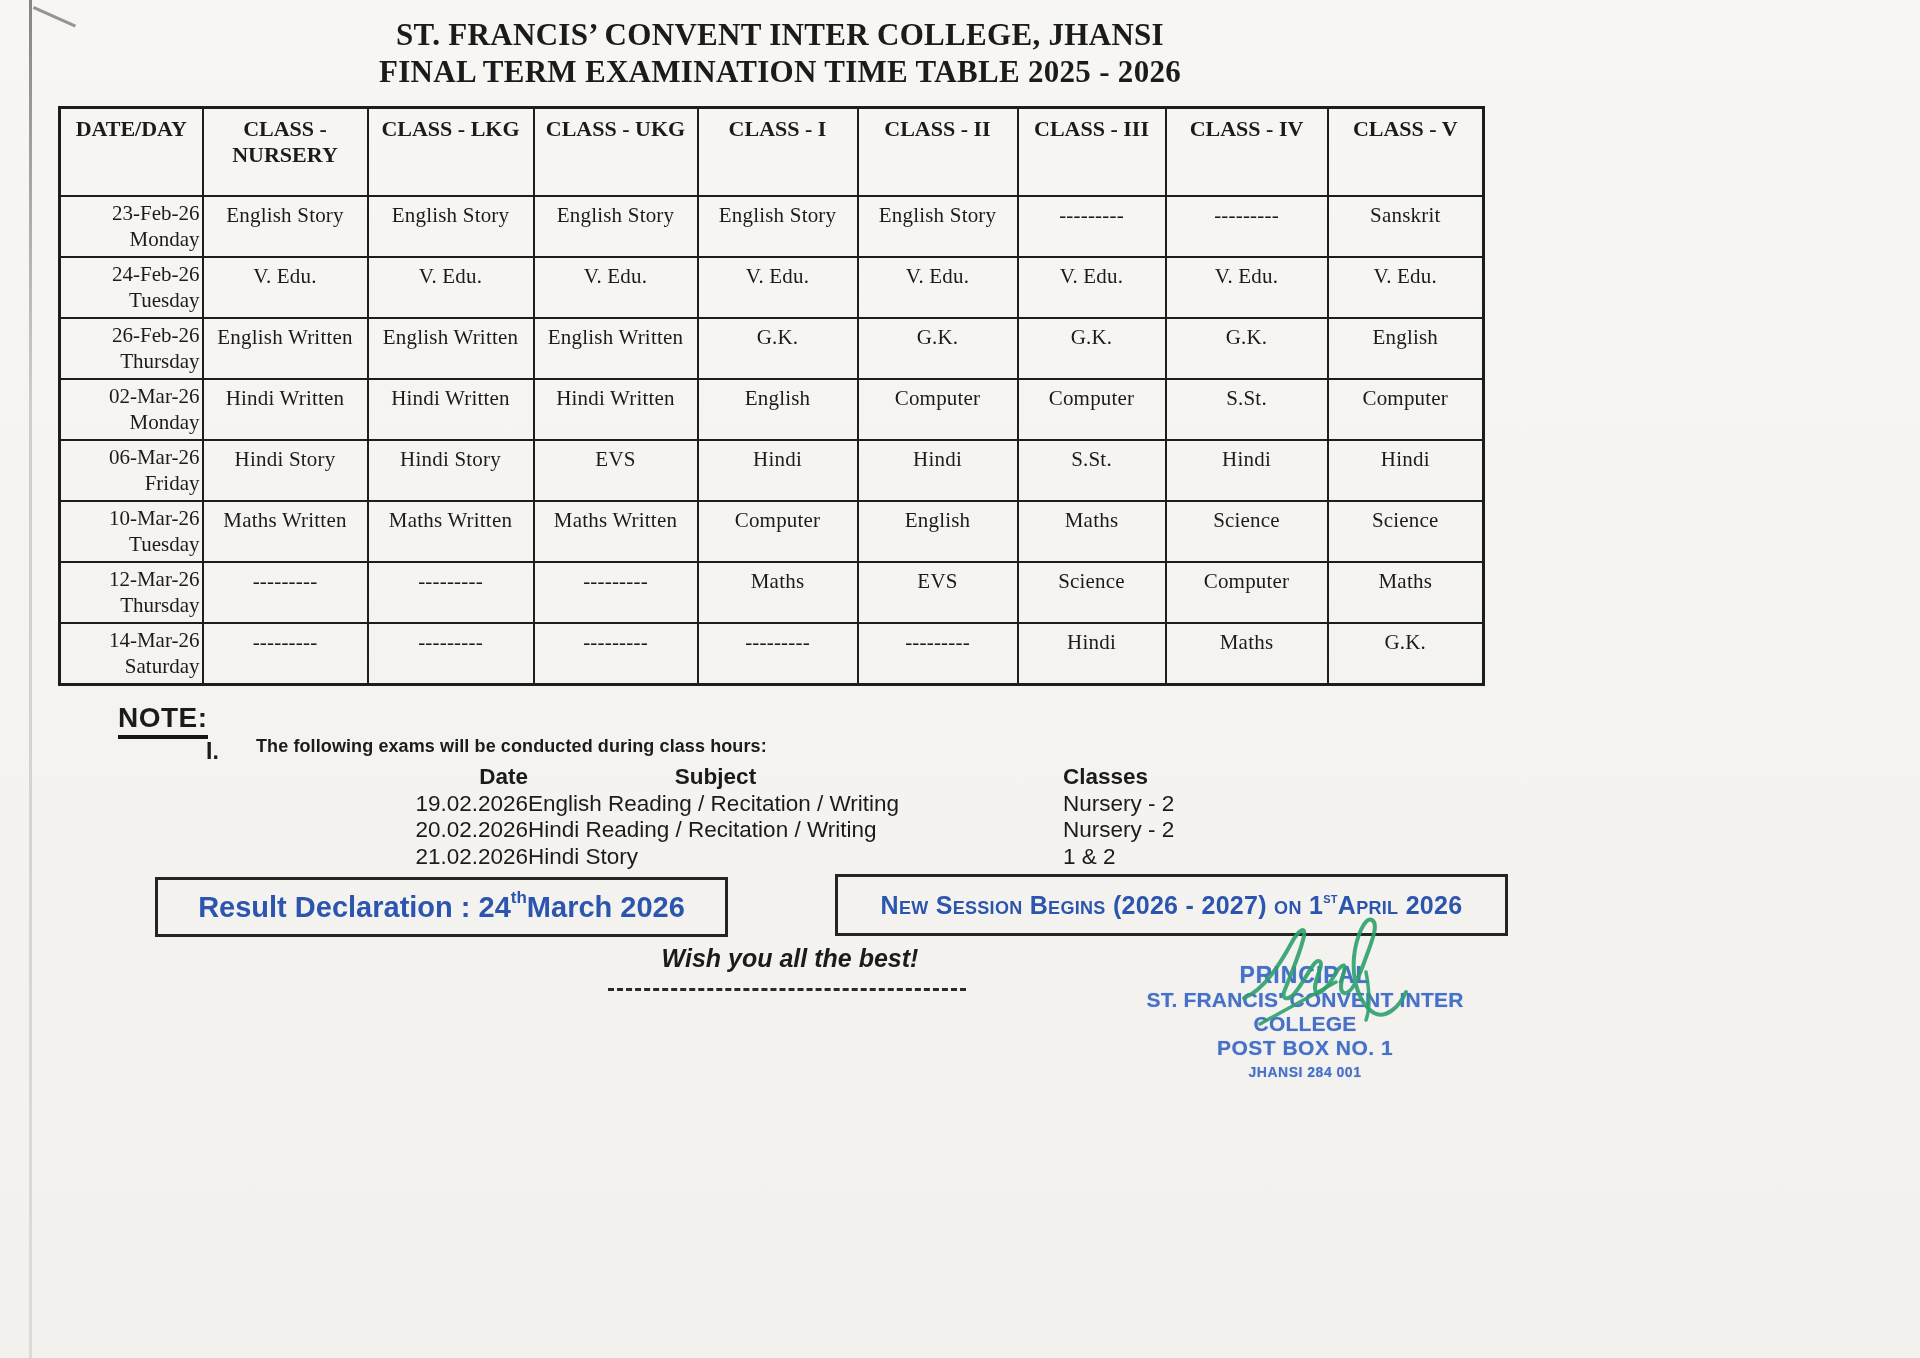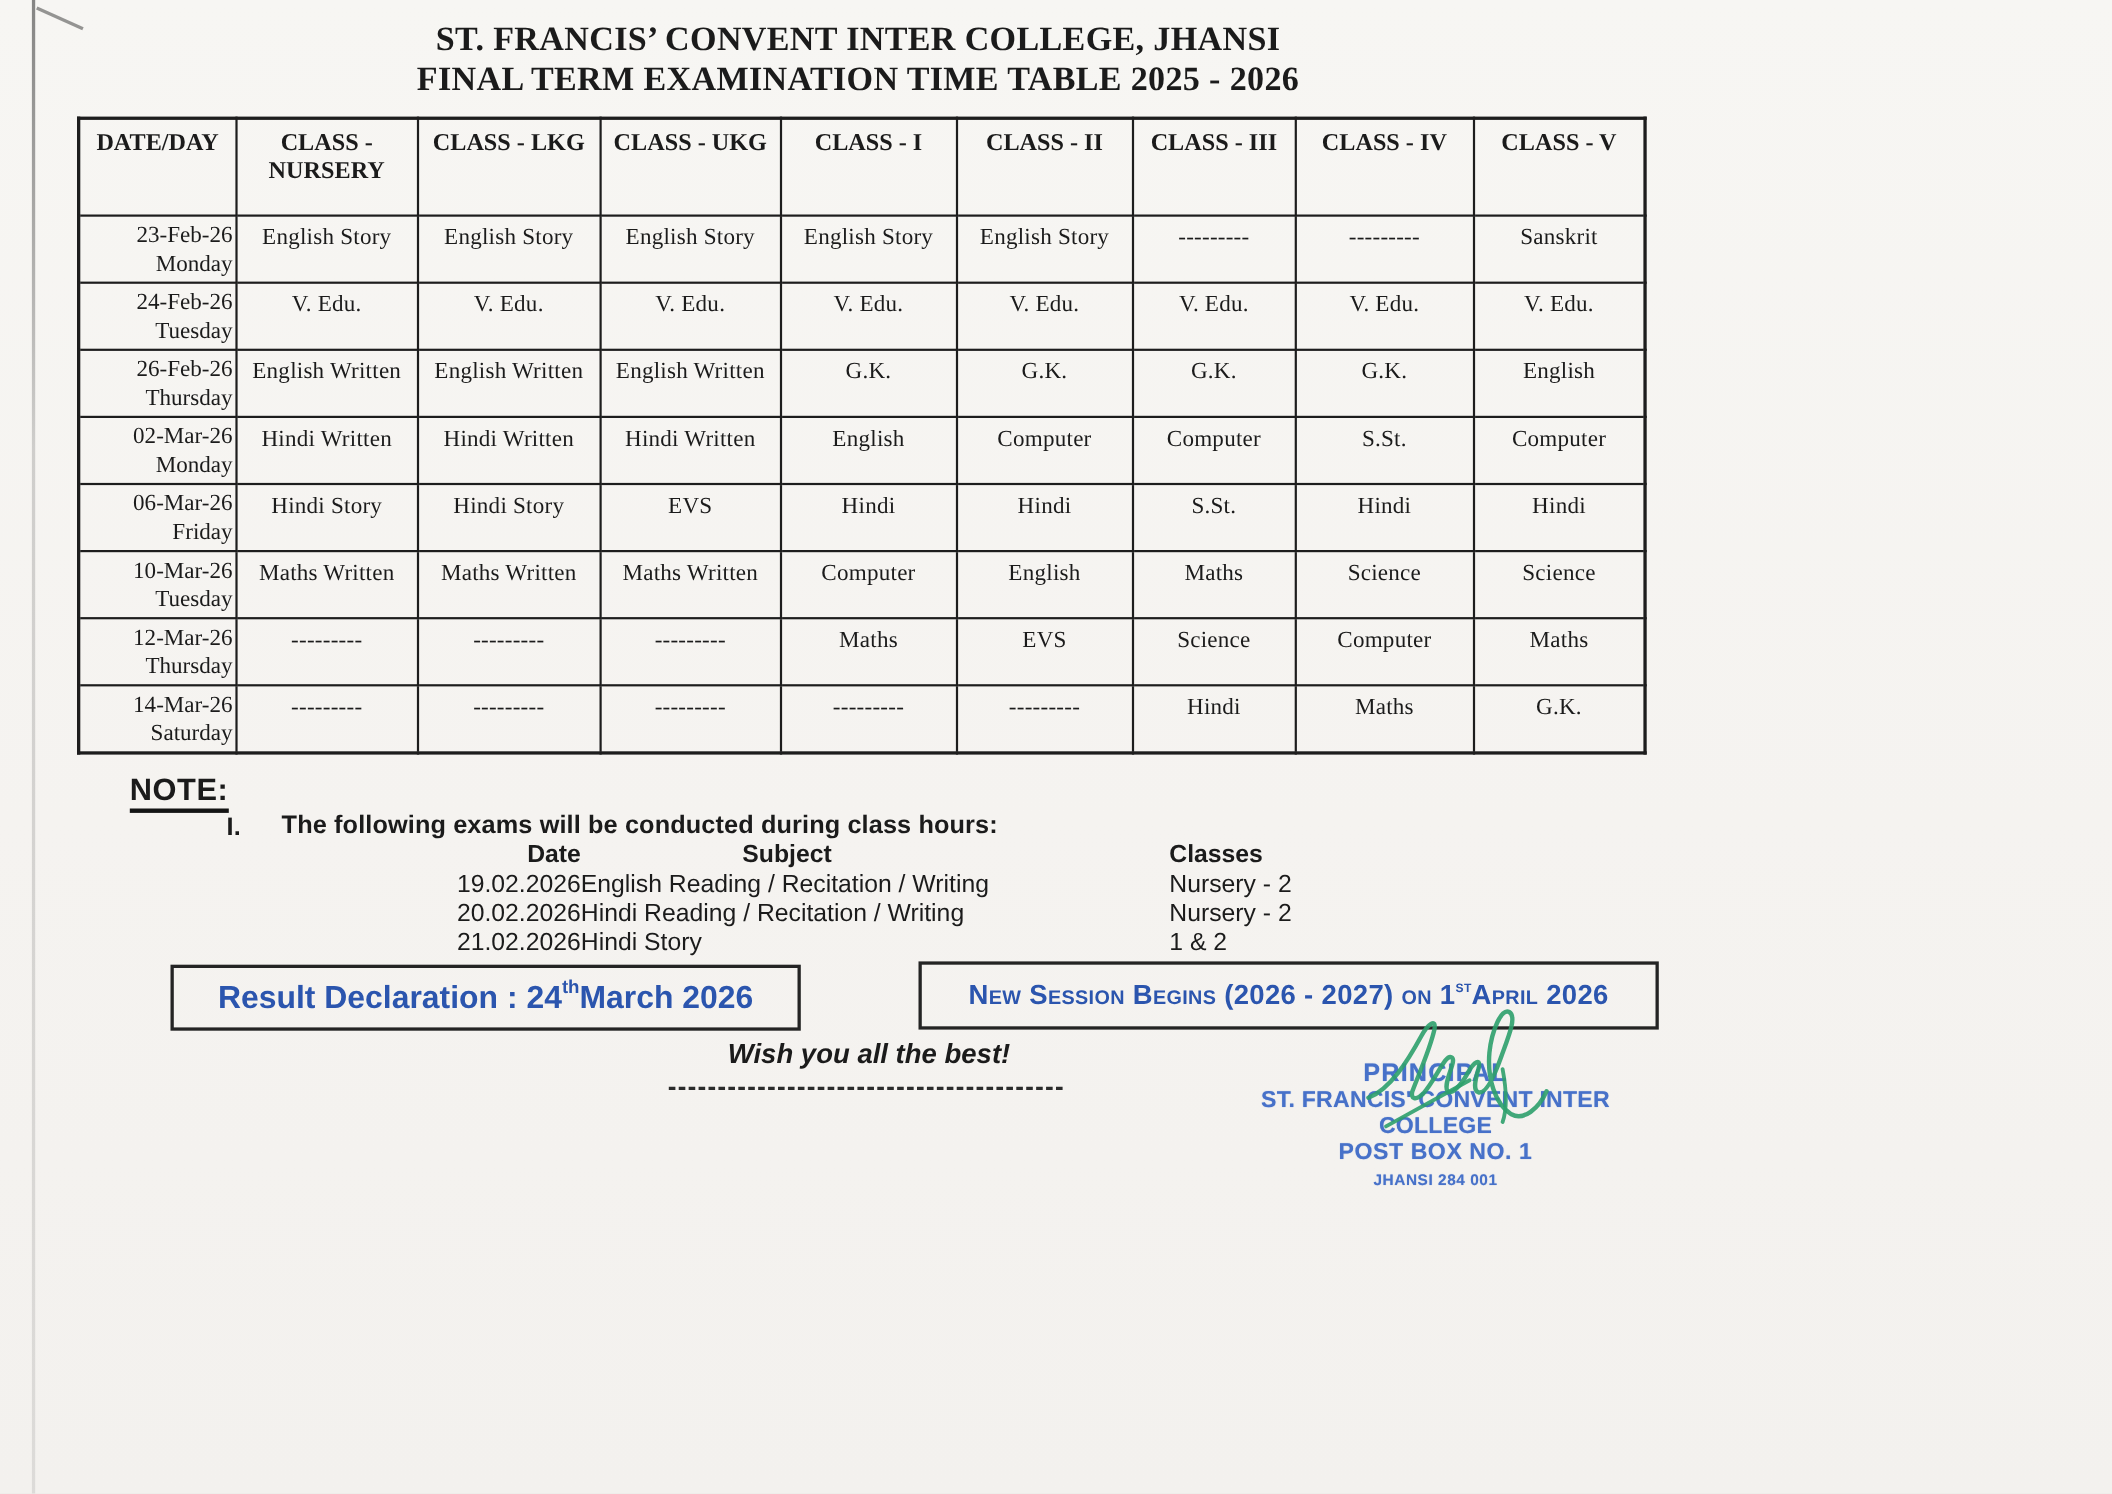--- a/index.html
+++ b/index.html
@@ -8,35 +8,35 @@
     background:linear-gradient(180deg,#f7f6f3 0%,#f5f3f0 55%,#f3f1ee 100%);
     font-family:"Liberation Serif", serif;color:#1b1b1b;
   }
   .scan-edge{position:absolute;left:29px;top:0;width:3px;height:100%;
     background:linear-gradient(180deg,rgba(40,40,40,.55),rgba(90,90,90,.25) 30%,rgba(120,120,120,.18));}
   .corner-mark{position:absolute;left:34px;top:6px;width:46px;height:3px;background:rgba(50,50,50,.5);
     transform:rotate(24deg);transform-origin:left top;}
   .titles{position:absolute;left:60px;top:16px;width:1440px;text-align:center;
     font-weight:bold;font-size:31px;line-height:37px;letter-spacing:.3px;}
   
-  table.tt{position:absolute;left:70px;top:106px;width:1424px;border-collapse:collapse;
+  table.tt{position:absolute;left:58px;top:106px;width:1424px;border-collapse:collapse;
     table-layout:fixed;border:3px solid #1d1d1d;}
   table.tt th, table.tt td{border:2px solid #1d1d1d;}
   table.tt th{height:78px;vertical-align:top;padding-top:7px;font-size:22px;line-height:26px;
     font-weight:bold;text-align:center;}
   table.tt td{height:52px;vertical-align:top;font-size:21px;}
   td.datecell{text-align:right;padding:3px 2px 0 9px;line-height:26px;}
   td.subjcell{text-align:center;padding-top:6px;letter-spacing:.2px;}
   
   .note-heading{position:absolute;left:118px;top:702px;font-family:"Liberation Sans",sans-serif;
     font-weight:bold;font-size:28px;border-bottom:4px solid #141414;padding-bottom:1px;letter-spacing:.5px;}
   .note-roman{position:absolute;left:206px;top:738px;font-family:"Liberation Sans",sans-serif;
     font-weight:bold;font-size:23px;}
   .note-text{position:absolute;left:256px;top:736px;font-family:"Liberation Sans",sans-serif;
-    font-weight:bold;font-size:23px;letter-spacing:.1px;}
+    font-weight:bold;font-size:18px;letter-spacing:.1px;}
   .note-table{position:absolute;left:300px;top:764px;display:grid;
     grid-template-columns:228px 535px 170px;font-family:"Liberation Sans",sans-serif;
     font-size:22.5px;line-height:26.5px;}
   .note-table .nhead{font-weight:bold;}
   .note-table .nhead.c1{text-align:center;padding-right:160px;}
   .note-table .c0{text-align:right;}
   .note-table .c2{text-align:left;}
   
   .result-box{position:absolute;left:155px;top:877px;width:567px;height:54px;
     border:3px solid #242424;display:flex;align-items:center;justify-content:center;

